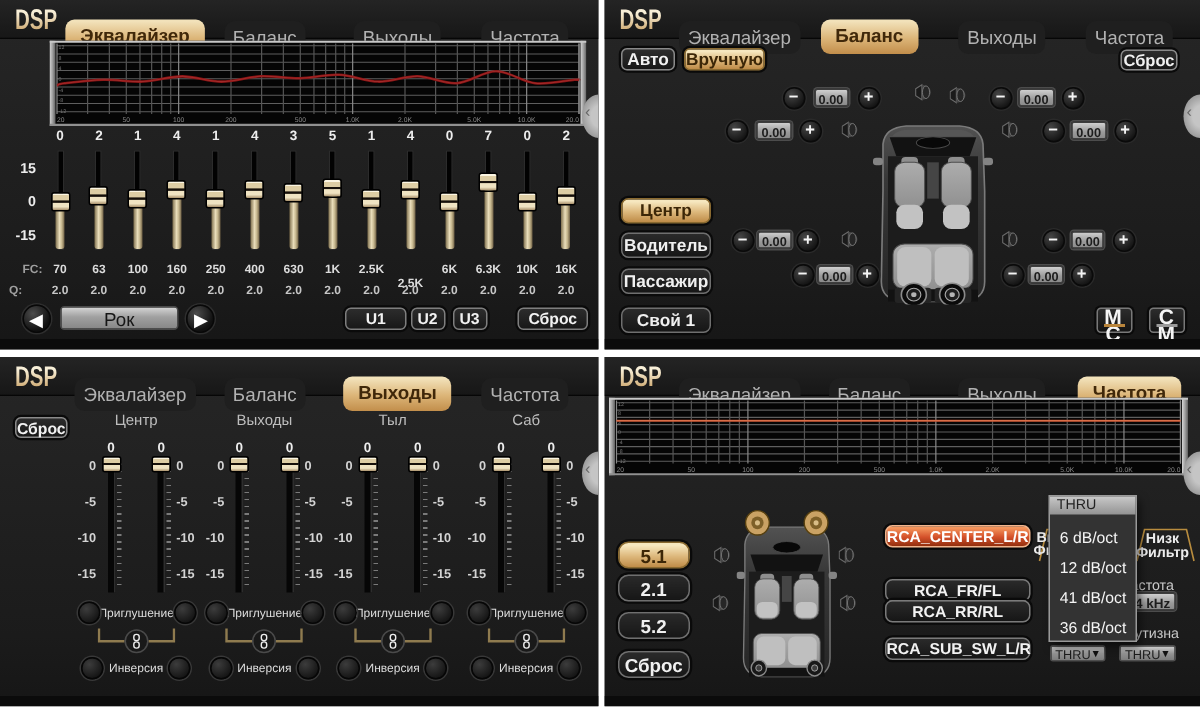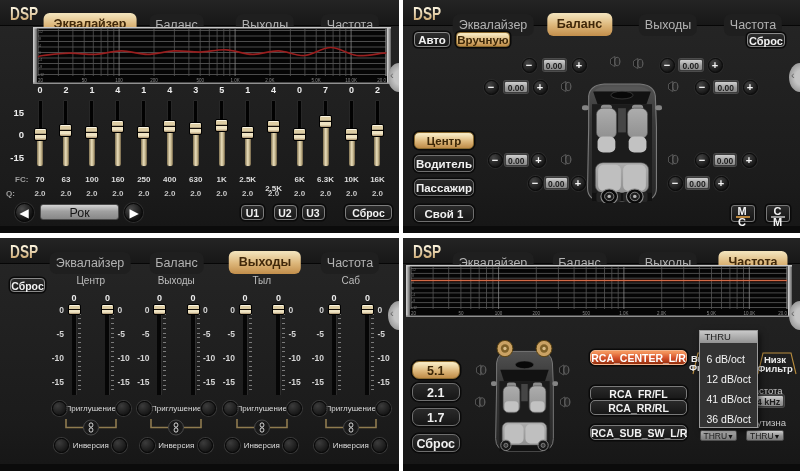--- a/index.html
+++ b/index.html
@@ -51,21 +51,21 @@
 .btn2.gold { background:linear-gradient(#f6e7bf 10%, #ddb87c 55%, #bf8c48); color:#3c2708; border-color:#8a6a30; }
 .mpc { position:absolute; width:15px; height:15px; border-radius:50%; color:#f5f5f5;
   background:radial-gradient(circle at 35% 30%, #454545, #141414 75%); border:1px solid #0a0a0a;
   box-shadow:0 0 0 1px #2a2a2a; display:flex; align-items:center; justify-content:center; }
 .mpc span { font-size:11px; font-weight:bold; line-height:1; }
 .vbox { position:absolute; height:12px; line-height:12px; text-align:center; color:#1d1d1d; font-size:8.5px; font-weight:bold;
   background:linear-gradient(#cfcfcf, #9a9a9a 60%, #8b8b8b); border:1px solid #3d3d3d; border-radius:2px;
   box-shadow:0 0 0 1px #4c4c4c; }
 .mcb { top:204.5px; width:24px; height:17px; background:linear-gradient(#2c2c2c,#141414);
   border:1px solid #787878; border-radius:3px; box-shadow:0 0 0 1.5px #0a0a0a; text-align:center; }
-.mcb span { color:#f5f5f5; font-size:11px; font-weight:bold; letter-spacing:1px; line-height:11px; display:block; }
+.mcb span { color:#f5f5f5; font-size:14px; font-weight:bold; letter-spacing:1px; line-height:11px; display:block; }
 .mcb .ul { position:absolute; left:4px; right:4px; bottom:2.5px; height:2px; }
 .glab { color:#bdbdbd; font-size:10px; }
 .scl3 { color:#d4d4d4; font-size:8.5px; font-weight:bold; }
 .mlab { color:#dcdcdc; font-size:8px; }
 .dotb { width:15px; height:15px; border-radius:50%;
   background:radial-gradient(circle at 35% 30%, #3c3c3c, #151515 75%); border:1px solid #060606;
   box-shadow:0 0 0 1px #383838; }
 .btn4 { left:11.5px; width:48.5px; height:18px; line-height:18px; text-align:center; color:#f0f0f0;
   font-size:12.5px; font-weight:bold; background:linear-gradient(#2a2a2a,#161616);
   border:1px solid #6f6f6f; border-radius:7px; box-shadow:0 0 0 1.5px #0a0a0a; }
@@ -263,21 +263,21 @@
     <div class="cl qv" style="left:351.52px;top:189px">2.0</div>
     <div class="cl fcv" style="left:377.48px;top:175px">16K</div>
     <div class="cl qv" style="left:377.48px;top:189px">2.0</div>
     <div class="abs arrc" style="left:15px;top:203px">
       <span style="margin-right:1px;font-size:12px">◀</span>
     </div>
     <div class="abs rokb">Рок</div>
     <div class="abs arrc" style="left:124px;top:203px">
       <span style="margin-left:1px;font-size:12px">▶</span>
     </div>
-    <div class="abs ub" style="left:241px;width:23px">U1</div>
+    <div class="abs ub" style="left:230px;width:41px">U1</div>
     <div class="abs ub" style="left:273.5px;width:23px">U2</div>
     <div class="abs ub" style="left:301.5px;width:23px">U3</div>
     <div class="abs ub" style="left:345px;width:47px">Сброс</div>
     <div class="handle" style="top:63px"></div>
   </div>
 <div class="quad" style="left:403px;top:0;width:397px">
     <div class="topbar"></div>
     <div class="dsp">DSP</div>
     <div class="tab" style="left:90px">Эквалайзер</div>
     <div class="tab sel" style="left:176.5px">Баланс</div>
@@ -613,21 +613,21 @@
         <text x="6" y="18.2" fill="#777" font-size="3.5" font-family="&quot;Liberation Sans&quot;, sans-serif">4</text>
         <text x="6" y="24.5" fill="#777" font-size="3.5" font-family="&quot;Liberation Sans&quot;, sans-serif">0</text>
         <text x="6" y="30.8" fill="#777" font-size="3.5" font-family="&quot;Liberation Sans&quot;, sans-serif">-4</text>
         <text x="6" y="37.2" fill="#777" font-size="3.5" font-family="&quot;Liberation Sans&quot;, sans-serif">-8</text>
         <text x="6" y="43.5" fill="#777" font-size="3.5" font-family="&quot;Liberation Sans&quot;, sans-serif">-12</text>
         <line x1="5" y1="15.5" x2="381" y2="15.5" stroke="#b8482a" stroke-width="1.4"></line>
         <line x1="5" y1="15.5" x2="381" y2="15.5" stroke="#e8825a" stroke-width="0.6"></line>
       </svg>
       <div class="abs btn4 gold" style="top:122.5px">5.1</div>
       <div class="abs btn4" style="top:145px">2.1</div>
-      <div class="abs btn4" style="top:170px">1.7</div>
+      <div class="abs btn4" style="top:170px">5.2</div>
       <div class="abs btn4" style="top:196px">Сброс</div>
       <svg class="abs" style="left:91px;top:100px" width="67" height="115" viewBox="0 0 72 120" preserveAspectRatio="none">
         <path d="M6,26 Q7,15 20,14 L52,14 Q65,15 66,26 L67,50 L67,105 Q67,117 54,118 L18,118 Q5,117 5,105 L6,50 Z" fill="url(#carB)" stroke="#7a7a7a" stroke-width="1"></path>
         <circle cx="15" cy="11" r="8.5" fill="#caa264" stroke="#57400f" stroke-width="1"></circle>
         <circle cx="15" cy="11" r="4.4" fill="#7e6028"></circle>
         <circle cx="15" cy="11" r="1.8" fill="#d8bc86"></circle>
         <circle cx="57" cy="11" r="8.5" fill="#caa264" stroke="#57400f" stroke-width="1"></circle>
         <circle cx="57" cy="11" r="4.4" fill="#7e6028"></circle>
         <circle cx="57" cy="11" r="1.8" fill="#d8bc86"></circle>
         <ellipse cx="36" cy="28" rx="10" ry="4" fill="#080808" stroke="#4a4a4a" stroke-width="0.6"></ellipse>

